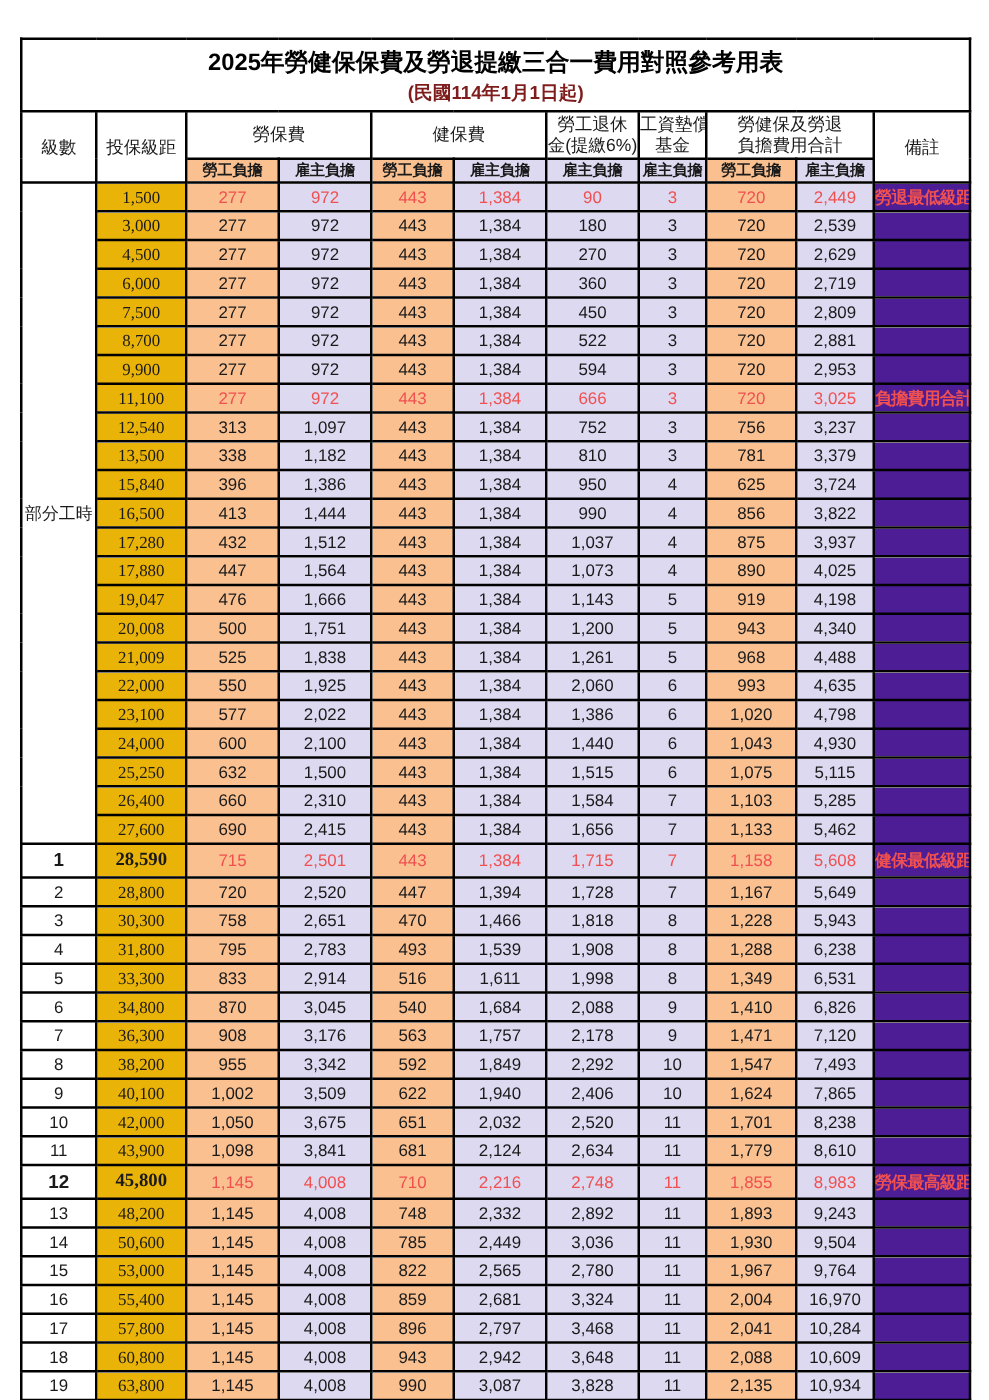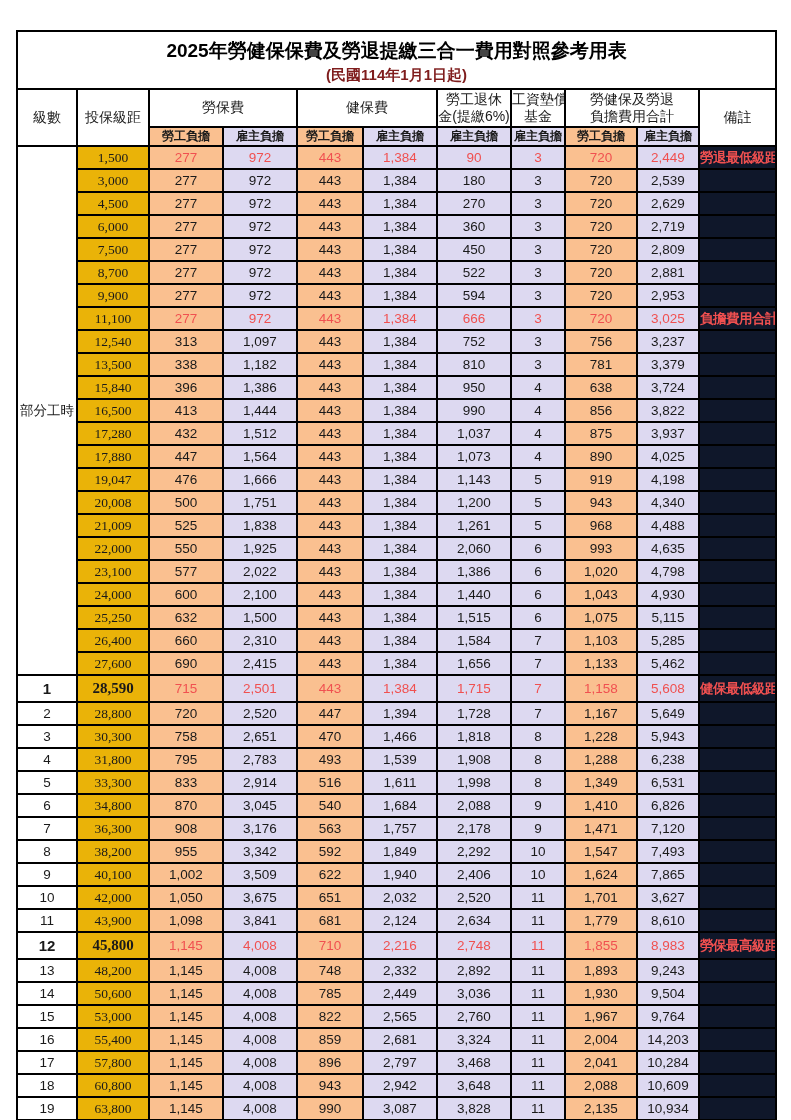--- a/index.html
+++ b/index.html
@@ -52,21 +52,21 @@
   .two-line { line-height: 1.25; }
   .sub-row th { height: 17px; font-size: 12px; font-weight: bold; }
   .bg-emp { background: var(--employee-bg, #FAC090); }
   .bg-er  { background: var(--employer-bg, #DDD9F1); }
   
   .ref-table tbody td { font-size: 13.5px; height: 21px; }
   td.level-cell { background: #fff; }
   td.part-time { font-size: 13.5px; background: #fff; }
   td.bracket-cell { background: #eab308; font-size: 13.5px; font-family: Liberation Serif, serif; }
   td.note-cell {
-    background: #0f172a;
+    background: #4c1d95;
     font-size: 10.5px;
     font-weight: bold;
     color: var(--highlight-text, #F05050);
     letter-spacing: -0.5px;
   }
   tr.hl td.val { color: var(--highlight-text, #F05050); }
   tr.bold-row { height: 27px; }
   tr.bold-row td.level-cell,
   tr.bold-row td.bracket-cell {
     font-weight: bold;
@@ -251,21 +251,21 @@
           <td class="note-cell"></td>
         </tr>
         <tr>
           <td class="bracket-cell">15,840</td>
           <td class="val bg-emp">396</td>
           <td class="val bg-er">1,386</td>
           <td class="val bg-emp">443</td>
           <td class="val bg-er">1,384</td>
           <td class="val bg-er">950</td>
           <td class="val bg-er">4</td>
-          <td class="val bg-emp">638</td>
+          <td class="val bg-emp">625</td>
           <td class="val bg-er">3,724</td>
           <td class="note-cell"></td>
         </tr>
         <tr>
           <td class="bracket-cell">16,500</td>
           <td class="val bg-emp">413</td>
           <td class="val bg-er">1,444</td>
           <td class="val bg-emp">443</td>
           <td class="val bg-er">1,384</td>
           <td class="val bg-er">990</td>
@@ -526,21 +526,21 @@
         <tr>
           <td class="level-cell">10</td>
           <td class="bracket-cell">42,000</td>
           <td class="val bg-emp">1,050</td>
           <td class="val bg-er">3,675</td>
           <td class="val bg-emp">651</td>
           <td class="val bg-er">2,032</td>
           <td class="val bg-er">2,520</td>
           <td class="val bg-er">11</td>
           <td class="val bg-emp">1,701</td>
-          <td class="val bg-er">3,627</td>
+          <td class="val bg-er">8,238</td>
           <td class="note-cell"></td>
         </tr>
         <tr>
           <td class="level-cell">11</td>
           <td class="bracket-cell">43,900</td>
           <td class="val bg-emp">1,098</td>
           <td class="val bg-er">3,841</td>
           <td class="val bg-emp">681</td>
           <td class="val bg-er">2,124</td>
           <td class="val bg-er">2,634</td>
@@ -588,37 +588,37 @@
           <td class="val bg-er">9,504</td>
           <td class="note-cell"></td>
         </tr>
         <tr>
           <td class="level-cell">15</td>
           <td class="bracket-cell">53,000</td>
           <td class="val bg-emp">1,145</td>
           <td class="val bg-er">4,008</td>
           <td class="val bg-emp">822</td>
           <td class="val bg-er">2,565</td>
-          <td class="val bg-er">2,760</td>
+          <td class="val bg-er">2,780</td>
           <td class="val bg-er">11</td>
           <td class="val bg-emp">1,967</td>
           <td class="val bg-er">9,764</td>
           <td class="note-cell"></td>
         </tr>
         <tr>
           <td class="level-cell">16</td>
           <td class="bracket-cell">55,400</td>
           <td class="val bg-emp">1,145</td>
           <td class="val bg-er">4,008</td>
           <td class="val bg-emp">859</td>
           <td class="val bg-er">2,681</td>
           <td class="val bg-er">3,324</td>
           <td class="val bg-er">11</td>
           <td class="val bg-emp">2,004</td>
-          <td class="val bg-er">14,203</td>
+          <td class="val bg-er">16,970</td>
           <td class="note-cell"></td>
         </tr>
         <tr>
           <td class="level-cell">17</td>
           <td class="bracket-cell">57,800</td>
           <td class="val bg-emp">1,145</td>
           <td class="val bg-er">4,008</td>
           <td class="val bg-emp">896</td>
           <td class="val bg-er">2,797</td>
           <td class="val bg-er">3,468</td>

